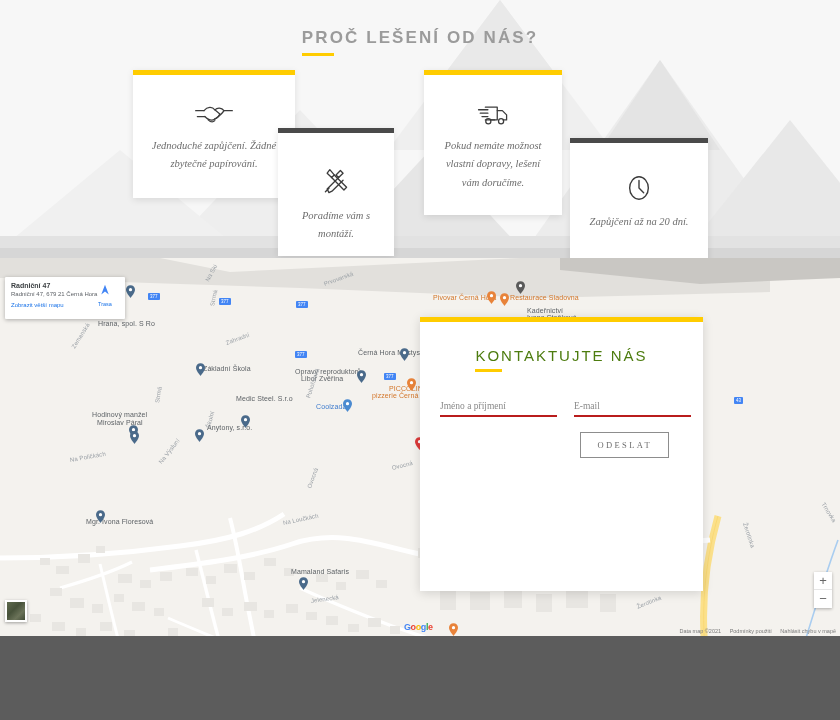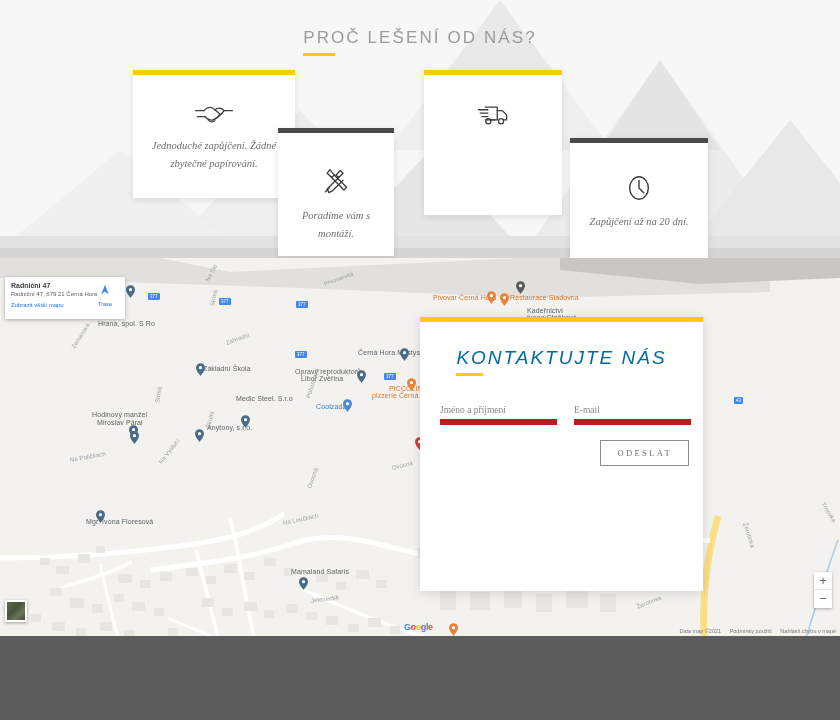--- a/index.html
+++ b/index.html
@@ -17,21 +17,21 @@
     background: #f7f7f7; overflow: hidden;
   }
   .mountains { position: absolute; left: 0; top: 0; width: 840px; height: 258px; }
 
   .section-title {
     position: absolute; left: 0; top: 28px; width: 840px;
     text-align: center; z-index: 5;
   }
   .section-title .tt {
     font-size: 17px; letter-spacing: 2.1px; color: #9b9b9b;
-    font-weight: 400; font-family: "Liberation Sans", sans-serif;
+    font-weight: 700; font-family: "Liberation Sans", sans-serif;
     display: inline-block; position: relative; padding-bottom: 8px;
   }
   .section-title .tt::after {
     content: ""; position: absolute; left: 0; bottom: 0;
     width: 32px; height: 3px; background: #ffcc00;
   }
 
   .card {
     position: absolute; background: #ffffff;
     box-shadow: 0 2px 7px rgba(0,0,0,0.10);
@@ -118,34 +118,34 @@
   }
   .contact .topbar { width: 100%; height: 5px; background: #ffcc00; }
   .contact .h2wrap { text-align: center; }
   .contact .h2inner { display: inline-block; position: relative; padding-bottom: 7px; }
   .contact .h2inner::after {
     content: ""; position: absolute; left: 0; bottom: 0;
     width: 27px; height: 3px; background: #ffcc00;
   }
   .formrow { display: flex; gap: 17px; padding: 0 20px; margin-top: 29px; }
   .finput {
-    flex: 1; border: none; border-bottom: 6px solid #b91c1c;
+    flex: 1; border: none; border-bottom: 2px solid #b91c1c;
     font-family: "Liberation Serif", serif; font-size: 9.5px;
     color: #8a8a8a; padding: 0 0 4px 0; outline: none; background: transparent;
   }
   .finput::placeholder { color: #8a8a8a; }
   .ftextwrap { padding: 0 20px; margin-top: 26px; }
   .ftext {
     width: 100%; height: 68px; resize: none;
     border: none; border-bottom: 1px solid #cfcfcf;
     font-family: "Liberation Serif", serif; font-size: 9.5px;
     color: #8a8a8a; outline: none; background: transparent; line-height: 1.4;
   }
   .ftext::placeholder { color: #8a8a8a; }
-  .fbtnrow { padding: 0 14px; margin-top: 15px; text-align: right; }
+  .fbtnrow { padding: 0 34px; margin-top: 15px; text-align: right; }
   .fbtn {
     display: inline-block; border: 1px solid #8d8d8d; background: #fff;
     padding: 7px 16px; font-family: "Liberation Serif", serif;
     font-size: 8.5px; letter-spacing: 2.4px; color: #6e6e6e; cursor: pointer;
   }
 
   
   .footer {
     position: absolute; left: 0; top: 636px; width: 840px; height: 84px;
     background: #5c5c5c;
@@ -213,20 +213,21 @@
           <path d="M11 7 L25 7 L25 22 L11 22"></path>
           <path d="M25 11 L31 11 L36 16 L36 22 L32 22"></path>
           <path d="M22 22 L17 22"></path>
           <circle cx="14.5" cy="23.5" r="3"></circle>
           <circle cx="29.5" cy="23.5" r="3"></circle>
           <path d="M3 10 L14 10"></path>
           <path d="M5 14 L14 14"></path>
           <path d="M7 18 L14 18"></path>
         </svg>
       </div>
+      <div class="ctext">Pokud nemáte možnost vlastní dopravy, lešení vám doručíme.</div>
     </div>
 
     <div class="card" id="card4">
       <div class="topbar" style="background:#4a4a4a"></div>
       <div class="ic" style="margin-top:30px">
         <svg width="28" height="30" viewBox="0 0 30 32" fill="none" stroke="#3c3c3c" stroke-width="1.5" stroke-linecap="round" stroke-linejoin="round">
           <ellipse cx="15" cy="16" rx="10" ry="12"></ellipse>
           <path d="M15 8 L15 16 L20 21"></path>
         </svg>
       </div>
@@ -551,21 +552,21 @@
             <path d="M5 0 C2 0 0 2.2 0 5 C0 8.5 5 14 5 14 C5 14 10 8.5 10 5 C10 2.2 8 0 5 0 Z" fill="#e8833a"></path>
             <circle cx="5" cy="5" r="1.8" fill="#ffffff"></circle>
           </svg></div>
       </div>
   </div>
 
   <div class="contact">
     <div class="topbar"></div>
     <div class="h2wrap" style="margin-top:25px">
       <span class="h2inner">
-        <span style="font-size:19px;letter-spacing:2px;color:#0369a1;font-style:italic;">KONTAKTUJTE NÁS</span>
+        <span style="font-size:15px;letter-spacing:2px;color:#4d7c0f;">KONTAKTUJTE NÁS</span>
       </span>
     </div>
 
     <div class="formrow">
       <input class="finput" type="text" placeholder="Jméno a příjmení" style="">
       <input class="finput" type="text" placeholder="E-mail" style="">
     </div>
 
 
     <div class="fbtnrow">

